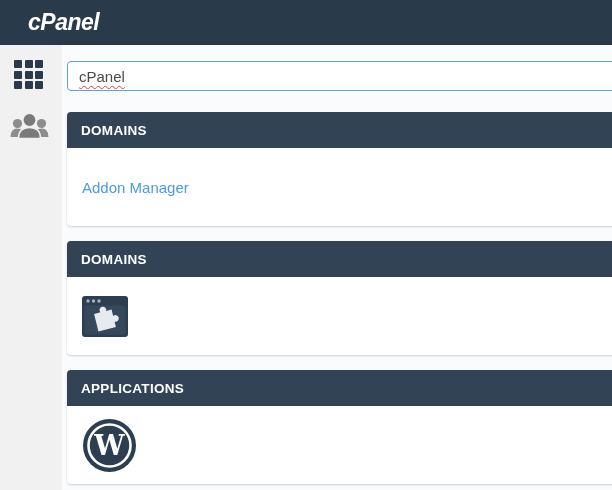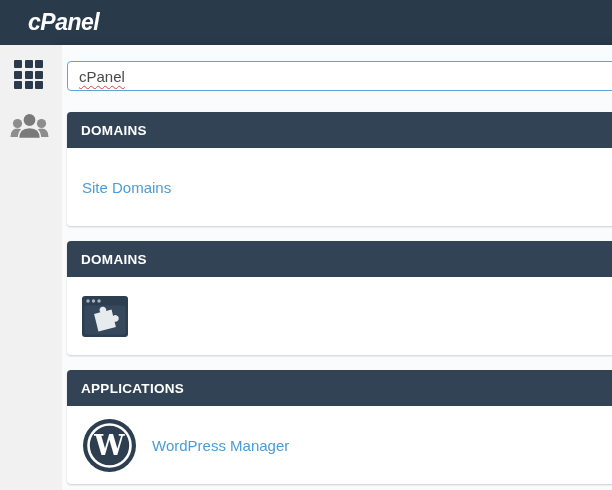--- a/index.html
+++ b/index.html
@@ -94,21 +94,21 @@
 
   <div class="search-input">
     <span class="search-text">cPanel</span>
   </div>
 
   <section class="card">
     <div class="card-header">
       <span>DOMAINS</span>
     </div>
     <div class="card-body">
-      <a class="item-link">Site Domains</a>
+      <a class="item-link">Addon Manager</a>
     </div>
   </section>
 
   <section class="card">
     <div class="card-header">
       <span>DOMAINS</span>
     </div>
     <div class="card-body">
       <span class="feature-icon">
         <svg width="46" height="41" viewBox="0 0 46 41">
@@ -130,17 +130,16 @@
       <span>APPLICATIONS</span>
     </div>
     <div class="card-body">
       <span class="feature-icon">
         <svg width="55" height="55" viewBox="0 0 55 55">
           <circle cx="27.5" cy="27.5" r="26.5" fill="#2c3e50"></circle>
           <circle cx="27.5" cy="27.5" r="21" fill="none" stroke="#ffffff" stroke-width="2.6"></circle>
           <text x="27.5" y="37" text-anchor="middle" font-family="DejaVu Serif, serif" font-size="27" font-weight="bold" fill="#ffffff">W</text>
         </svg>
       </span>
-      <a class="item-link">WordPress Manager</a>
     </div>
   </section>
 
 </main>
 
 </body></html>

